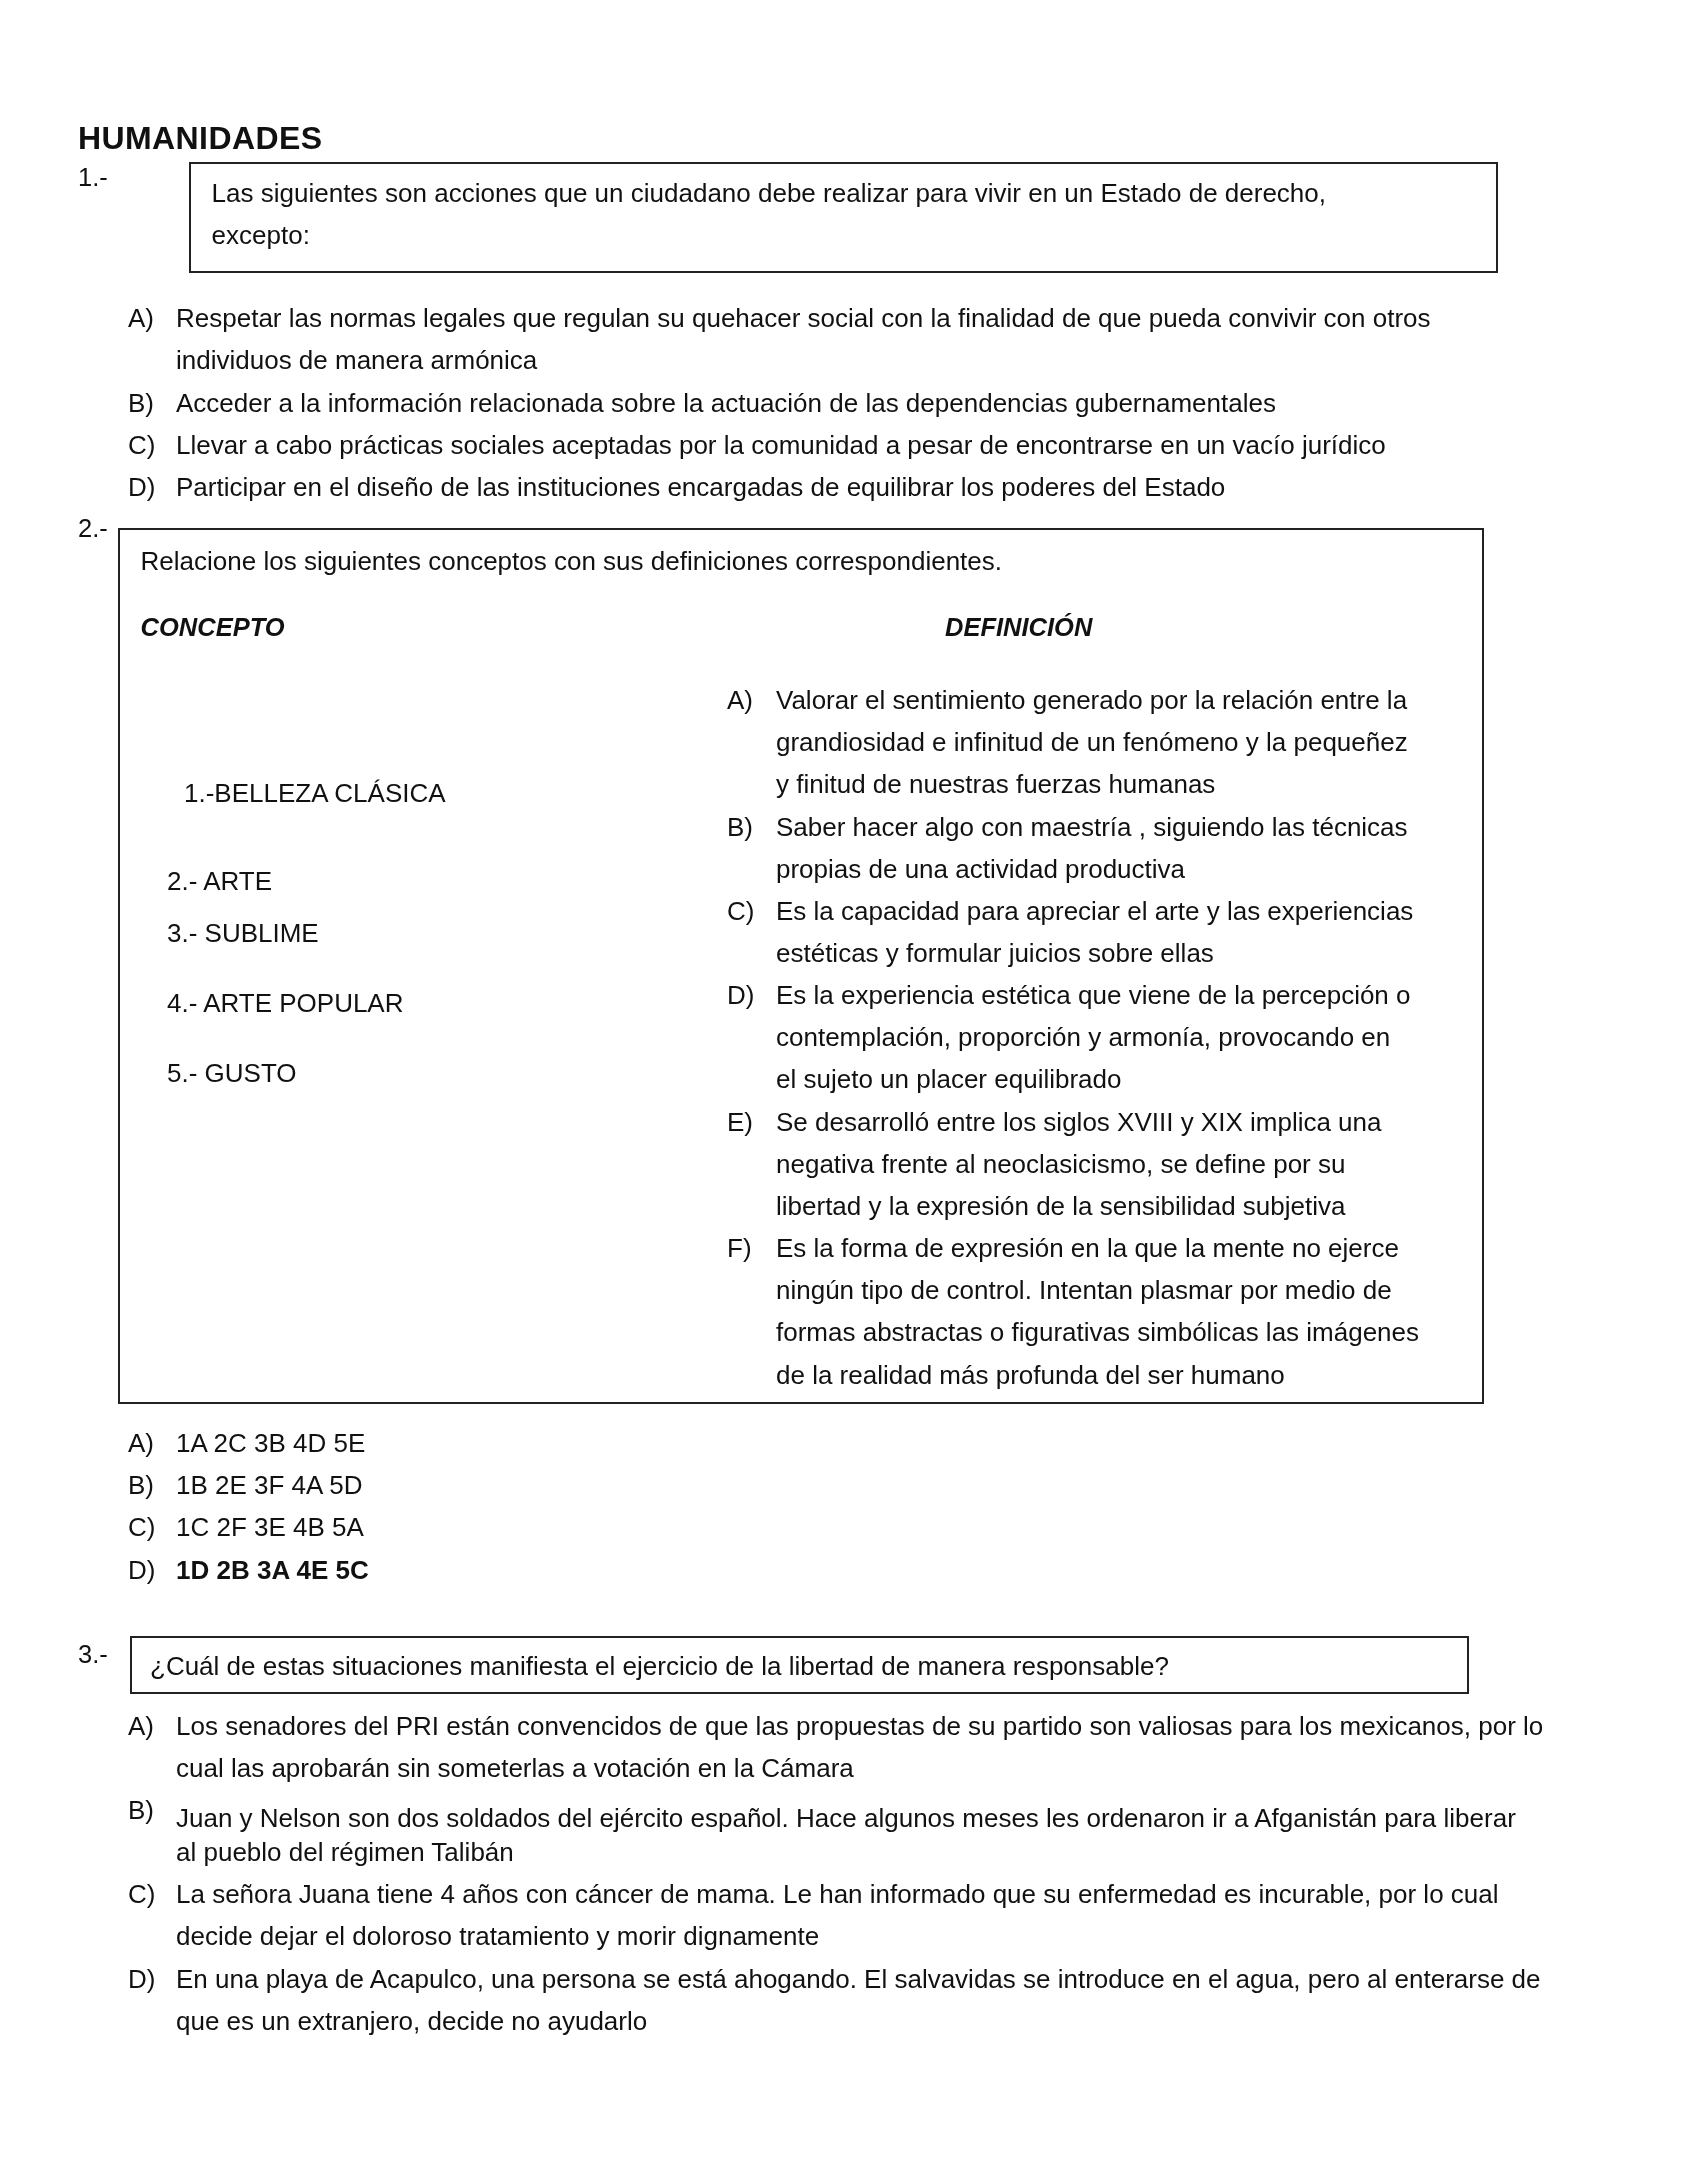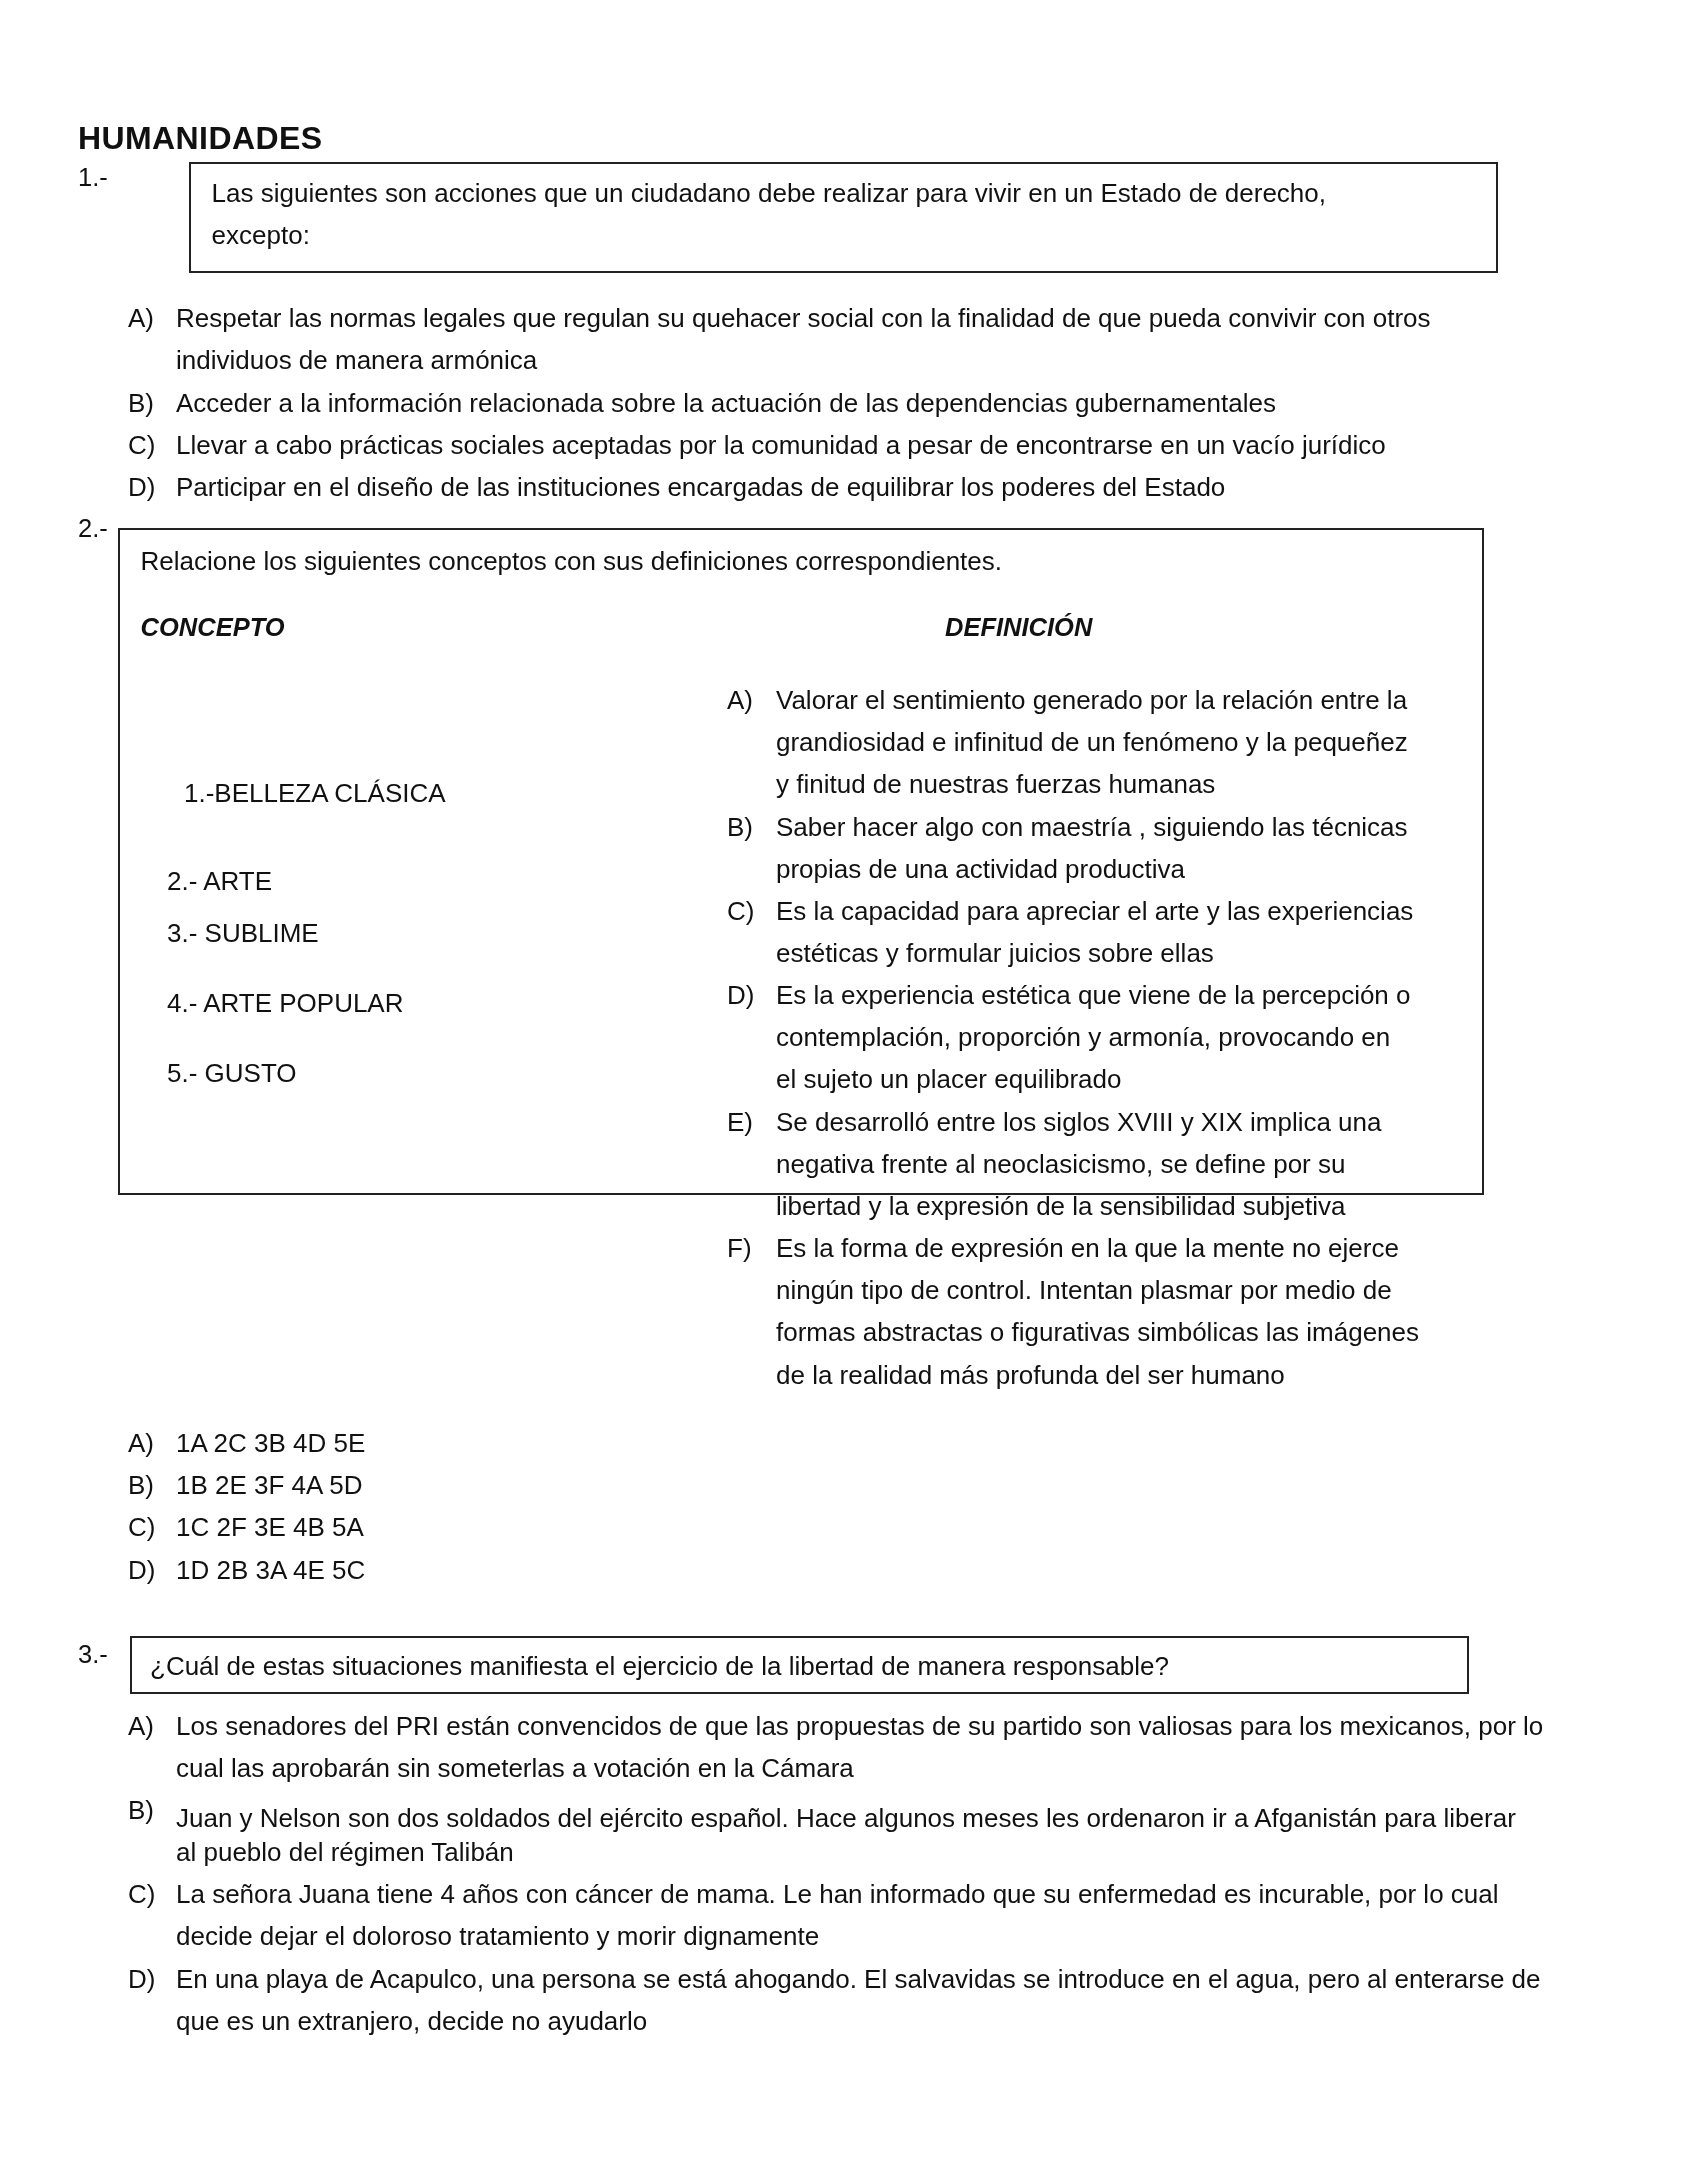--- a/index.html
+++ b/index.html
@@ -21,21 +21,21 @@
 <div class="abs title">HUMANIDADES</div>
 
 <div class="abs qnum" style="left:78px; top:163px;">1.-</div>
 <div class="box" style="left:189px; top:162px; width:1309px; height:111px;">
   <div class="abs txt" style="left:20.6px; top:8.2px;">Las siguientes son acciones que un ciudadano debe realizar para vivir en un Estado de derecho,</div>
   <div class="abs txt" style="left:20.6px; top:50px;">excepto:</div>
 </div>
 <div id="q1-options"></div>
 
 <div class="abs qnum" style="left:78px; top:514px;">2.-</div>
-<div class="box" style="left:118px; top:528px; width:1366px; height:667px;">
+<div class="box" style="left:118px; top:528px; width:1366px; height:876px;">
   <div class="abs txt" style="left:20.6px; top:10px;">Relacione los siguientes conceptos con sus definiciones correspondientes.</div>
   <div class="abs hdr" style="left:20.6px; top:83px;">CONCEPTO</div>
   <div class="abs hdr" style="left:825px; top:83px;">DEFINICIÓN</div>
   <div id="concepts"></div>
   <div id="definitions"></div>
 <div class="opt" style="left: 607px; top: 149px;">
       <span class="letter">A)</span>
       <div class="abs" style="left: 49px; top: 0px;">Valorar el sentimiento generado por la relación entre la</div>
       <div class="abs" style="left: 49px; top: 42px;">grandiosidad e infinitud de un fenómeno y la pequeñez</div>
       <div class="abs" style="left: 49px; top: 84px;">y finitud de nuestras fuerzas humanas</div>
@@ -107,21 +107,21 @@
 <div class="opt" style="left: 128px; top: 1464px;">
     <span class="letter">B)</span>
     <div class="abs" style="left: 48px; top: 0px;">1B 2E 3F 4A 5D</div>
   </div>
 <div class="opt" style="left: 128px; top: 1506px;">
     <span class="letter">C)</span>
     <div class="abs" style="left: 48px; top: 0px;">1C 2F 3E 4B 5A</div>
   </div>
 <div class="opt" style="left: 128px; top: 1549px;">
     <span class="letter">D)</span>
-    <div class="abs" style="left: 48px; top: 0px;">1D 2B 3A 4E 5C</div>
+    <div class="abs" style="left: 48px; top: 0px; font-weight: bold;">1D 2B 3A 4E 5C</div>
   </div>
 <div class="opt" style="left: 128px; top: 1705px;">
     <span class="letter">A)</span>
     <div class="abs" style="left: 48px; top: 0px;">Los senadores del PRI están convencidos de que las propuestas de su partido son valiosas para los mexicanos, por lo</div>
     <div class="abs" style="left: 48px; top: 42px;">cual las aprobarán sin someterlas a votación en la Cámara</div>
   </div>
 <div class="opt" style="left: 128px; top: 1789px;">
     <span class="letter">B)</span>
     <div class="abs" style="left: 48px; top: 0px; margin-top: 8px;">Juan y Nelson son dos soldados del ejército español. Hace algunos meses les ordenaron ir a Afganistán para liberar</div>
     <div class="abs" style="left: 48px; top: 42px;">al pueblo del régimen Talibán</div>

